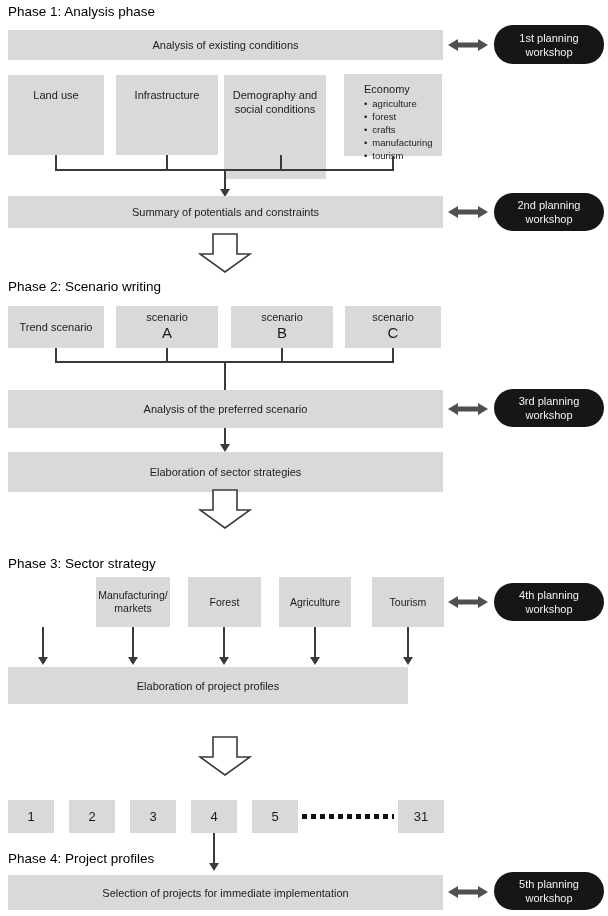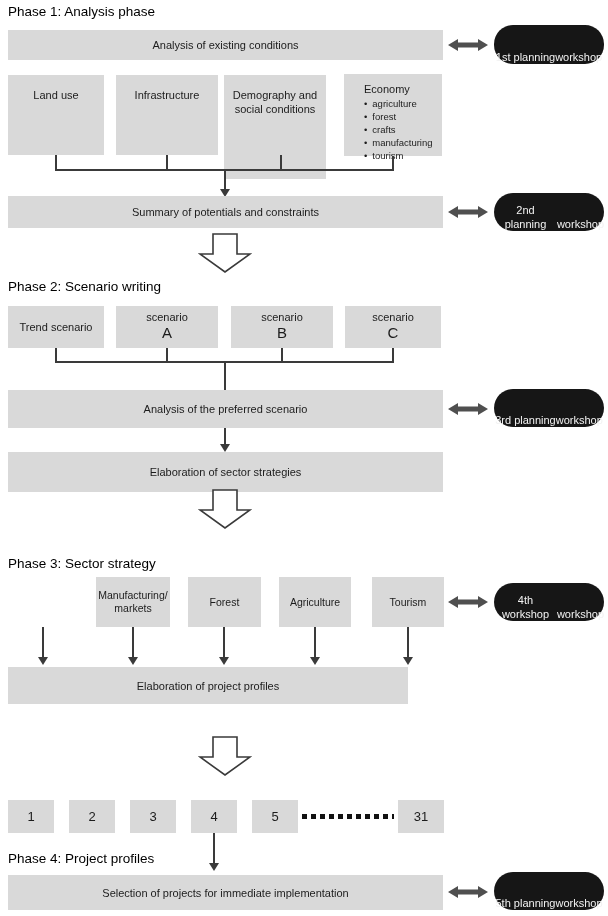--- a/index.html
+++ b/index.html
@@ -43,21 +43,21 @@
   }
   .eco-list{list-style:none;margin-top:1px;font-size:9.5px;line-height:13px}
   .eco-list li::before{content:"\2022";margin-right:5px}
   .nbox{
     position:absolute;background:var(--box-gray);width:46px;height:33px;
     display:flex;align-items:center;justify-content:center;font-size:13px;
   }
   .pill{
     position:absolute;left:494px;width:110px;height:38px;background:var(--pill-black);
     border-radius:19px;color:#f2f2f2;font-size:11px;line-height:14px;
-    display:flex;align-items:flex-end;justify-content:center;text-align:center;
+    display:flex;flex-direction:column;align-items:center;justify-content:center;text-align:center;
   }
   .vl{position:absolute;width:2px;background:var(--line)}
   .hl{position:absolute;height:2px;background:var(--line)}
   .ah{
     position:absolute;width:0;height:0;
     border-left:5px solid transparent;border-right:5px solid transparent;
     border-top:8px solid var(--line);
   }
   .dbl{position:absolute;width:40px;height:16px}
   .dbl polygon{fill:var(--arrow)}
@@ -168,21 +168,21 @@
 
   <div class="cbox" style="left:96px;top:577px;width:74px;height:50px">Manufacturing/ markets</div>
   <div class="cbox" style="left:188px;top:577px;width:73px;height:50px">Forest</div>
   <div class="cbox" style="left:279px;top:577px;width:72px;height:50px">Agriculture</div>
   <div class="cbox" style="left:372px;top:577px;width:72px;height:50px">Tourism</div>
 
   <svg class="dbl" style="left:448px;top:594px" viewBox="0 0 40 16">
     <polygon points="0,8 10,2 10,5.5 30,5.5 30,2 40,8 30,14 30,10.5 10,10.5 10,14"></polygon>
   </svg>
   <div class="pill" style="top:583px">
-    <div>4th workshop</div>
+    <div>4th planning</div>
     <div>workshop</div>
   </div>
 
   <div class="vl" style="left:42px;top:627px;height:31px"></div>
   <div class="ah" style="left:38px;top:657px"></div>
   <div class="vl" style="left:132px;top:627px;height:31px"></div>
   <div class="ah" style="left:128px;top:657px"></div>
   <div class="vl" style="left:223px;top:627px;height:31px"></div>
   <div class="ah" style="left:219px;top:657px"></div>
   <div class="vl" style="left:314px;top:627px;height:31px"></div>

